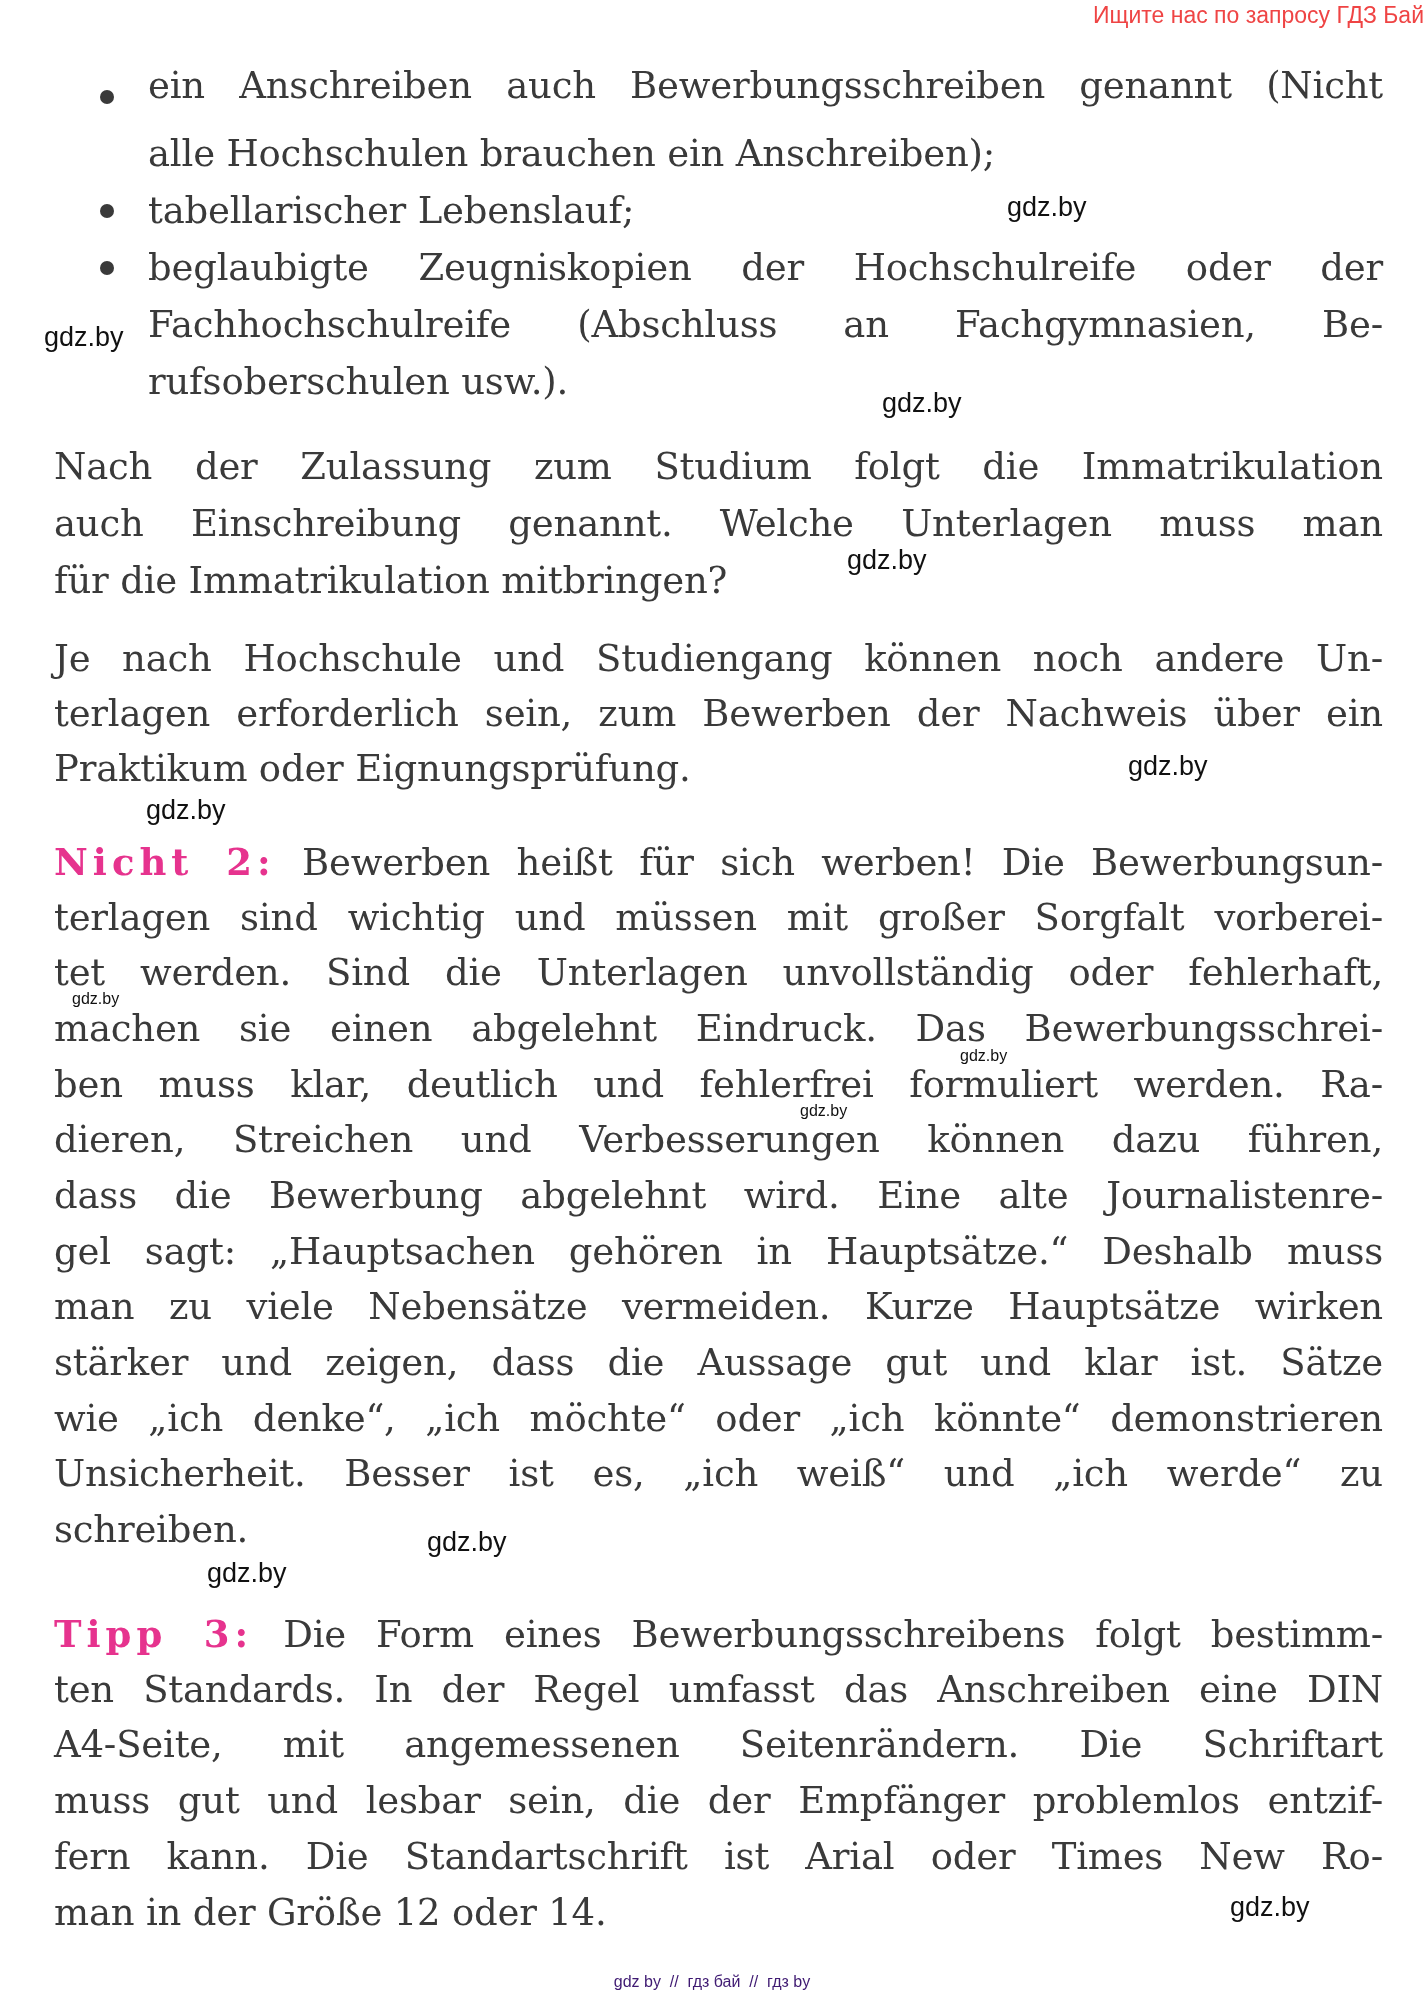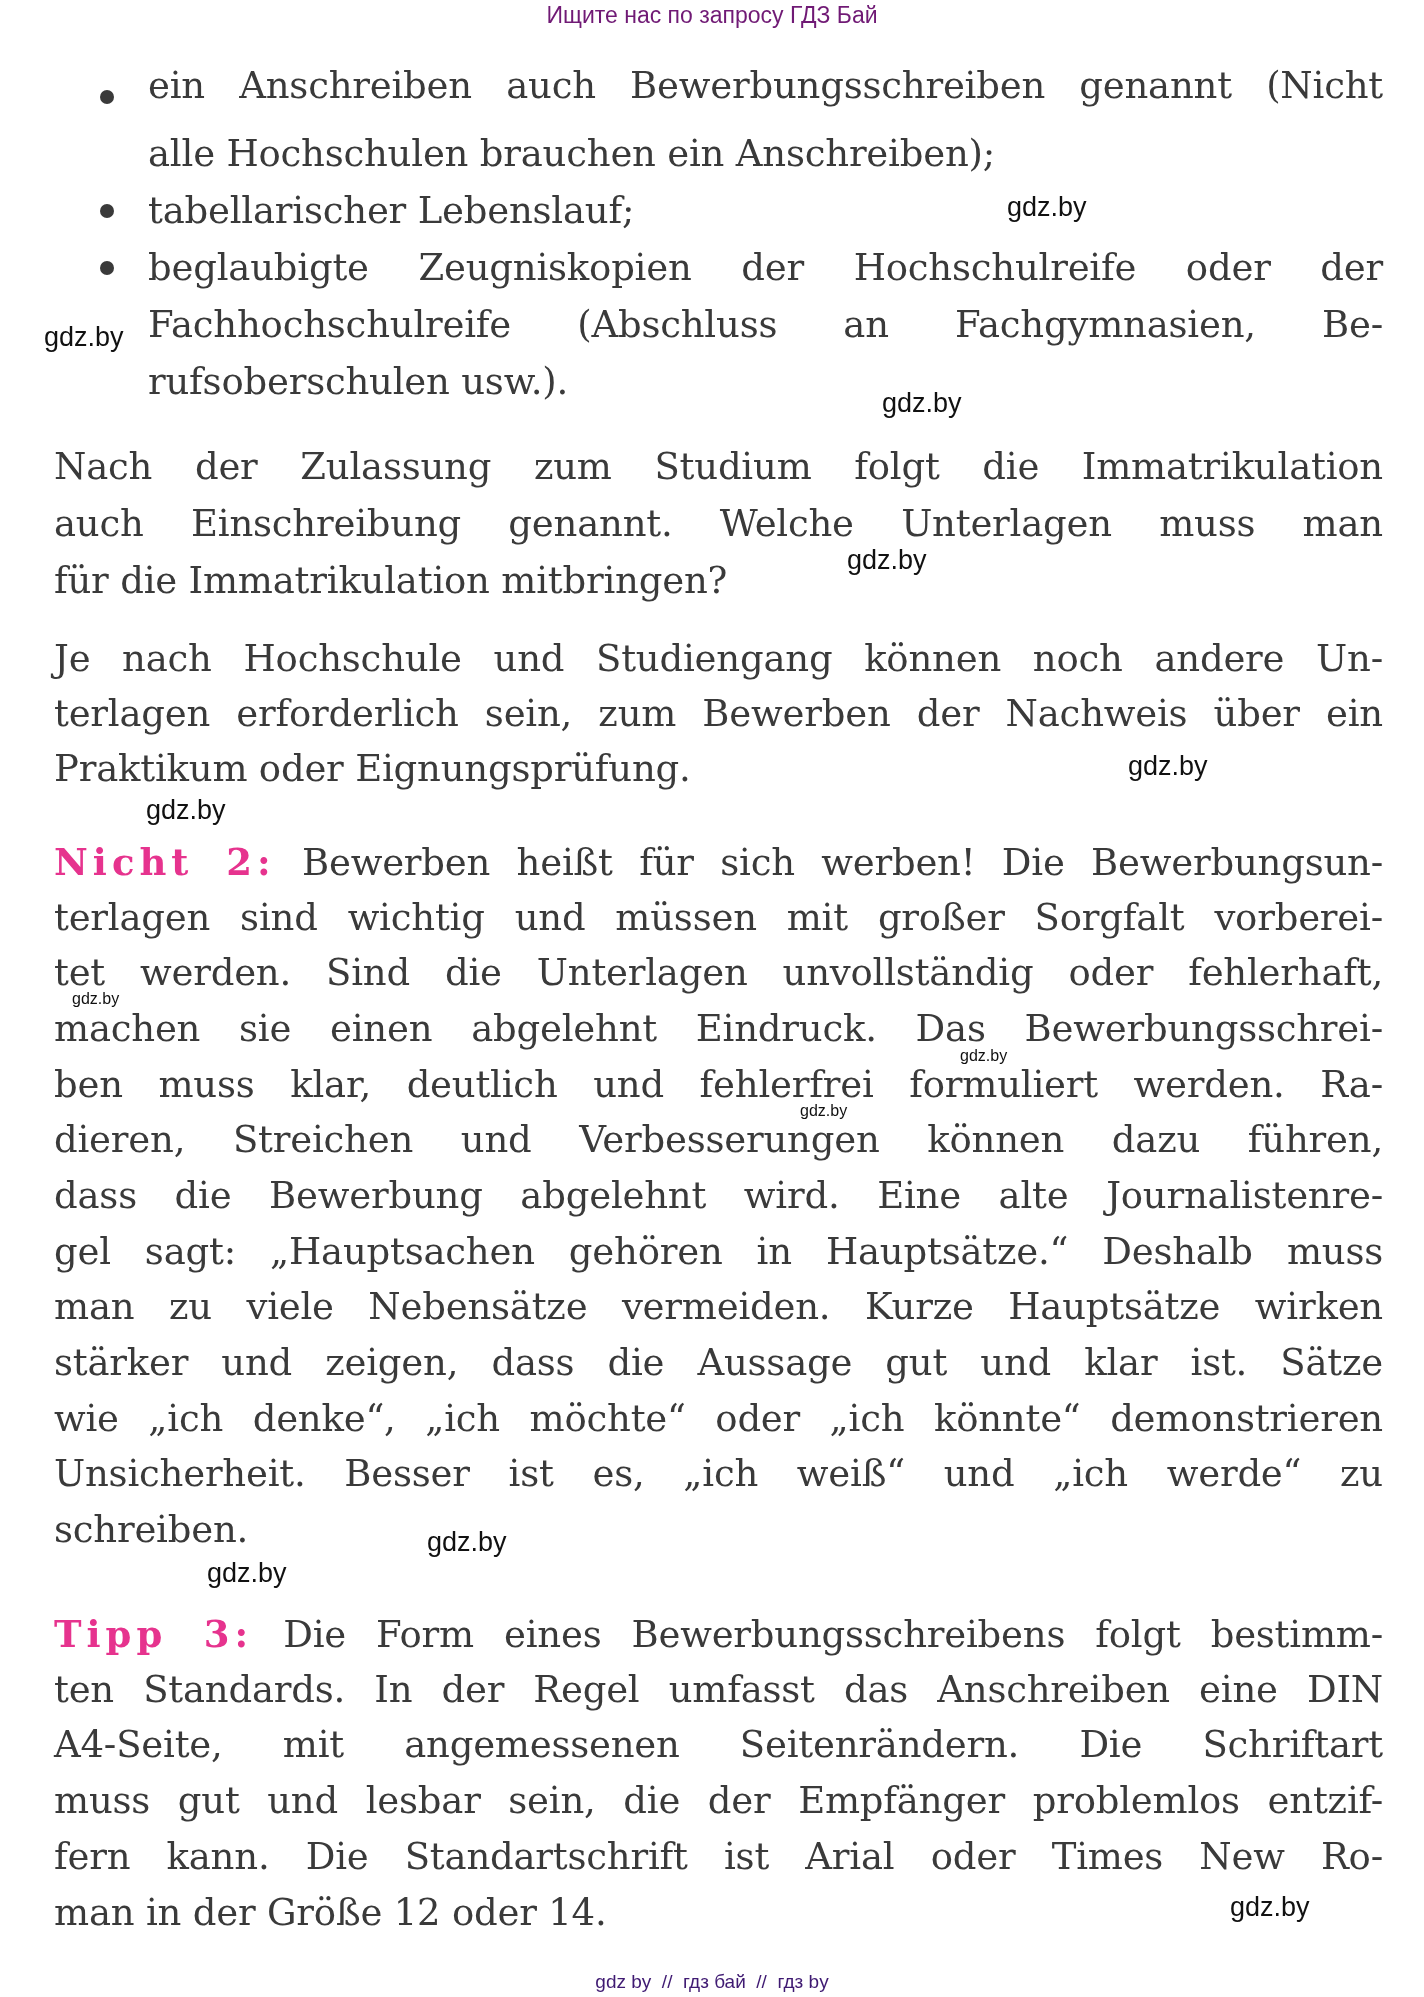--- a/index.html
+++ b/index.html
@@ -1,25 +1,25 @@
 <!DOCTYPE html>
 <html><head>
 <meta charset="utf-8">
 <style>
   html, body { margin: 0; padding: 0; background: #ffffff; }
   body { width: 1424px; height: 1997px; position: relative; overflow: hidden; }
   .page { position: absolute; left: 0; top: 0; width: 1424px; height: 1997px; }
   .hdr {
-    position: absolute; left: 0; top: 2px; width: 1424px; text-align: center;
-    font-family: "Liberation Sans", sans-serif; font-size: 23px; color: #701a75;
+    position: absolute; left: 0; top: 2px; width: 1424px; text-align: right;
+    font-family: "Liberation Sans", sans-serif; font-size: 23px; color: #ef4444;
     line-height: 26px;
   }
   .ftr {
     position: absolute; left: 0; top: 1969px; width: 1424px; text-align: center;
-    font-family: "Liberation Sans", sans-serif; font-size: 19px; color: #3f1a72;
+    font-family: "Liberation Sans", sans-serif; font-size: 16px; color: #3f1a72;
     line-height: 26px; white-space: pre;
   }
   .line {
     position: absolute; left: 54px; width: 1329px;
     font-family: "DejaVu Serif", serif; font-size: 37px; color: #3a3a3a;
     line-height: 46px; height: 46px; white-space: nowrap;
     text-align: justify; text-align-last: justify; letter-spacing: -0.2px;
   }
   .line.last { text-align-last: left; }
   .line.ind { left: 148px; width: 1235px; }

